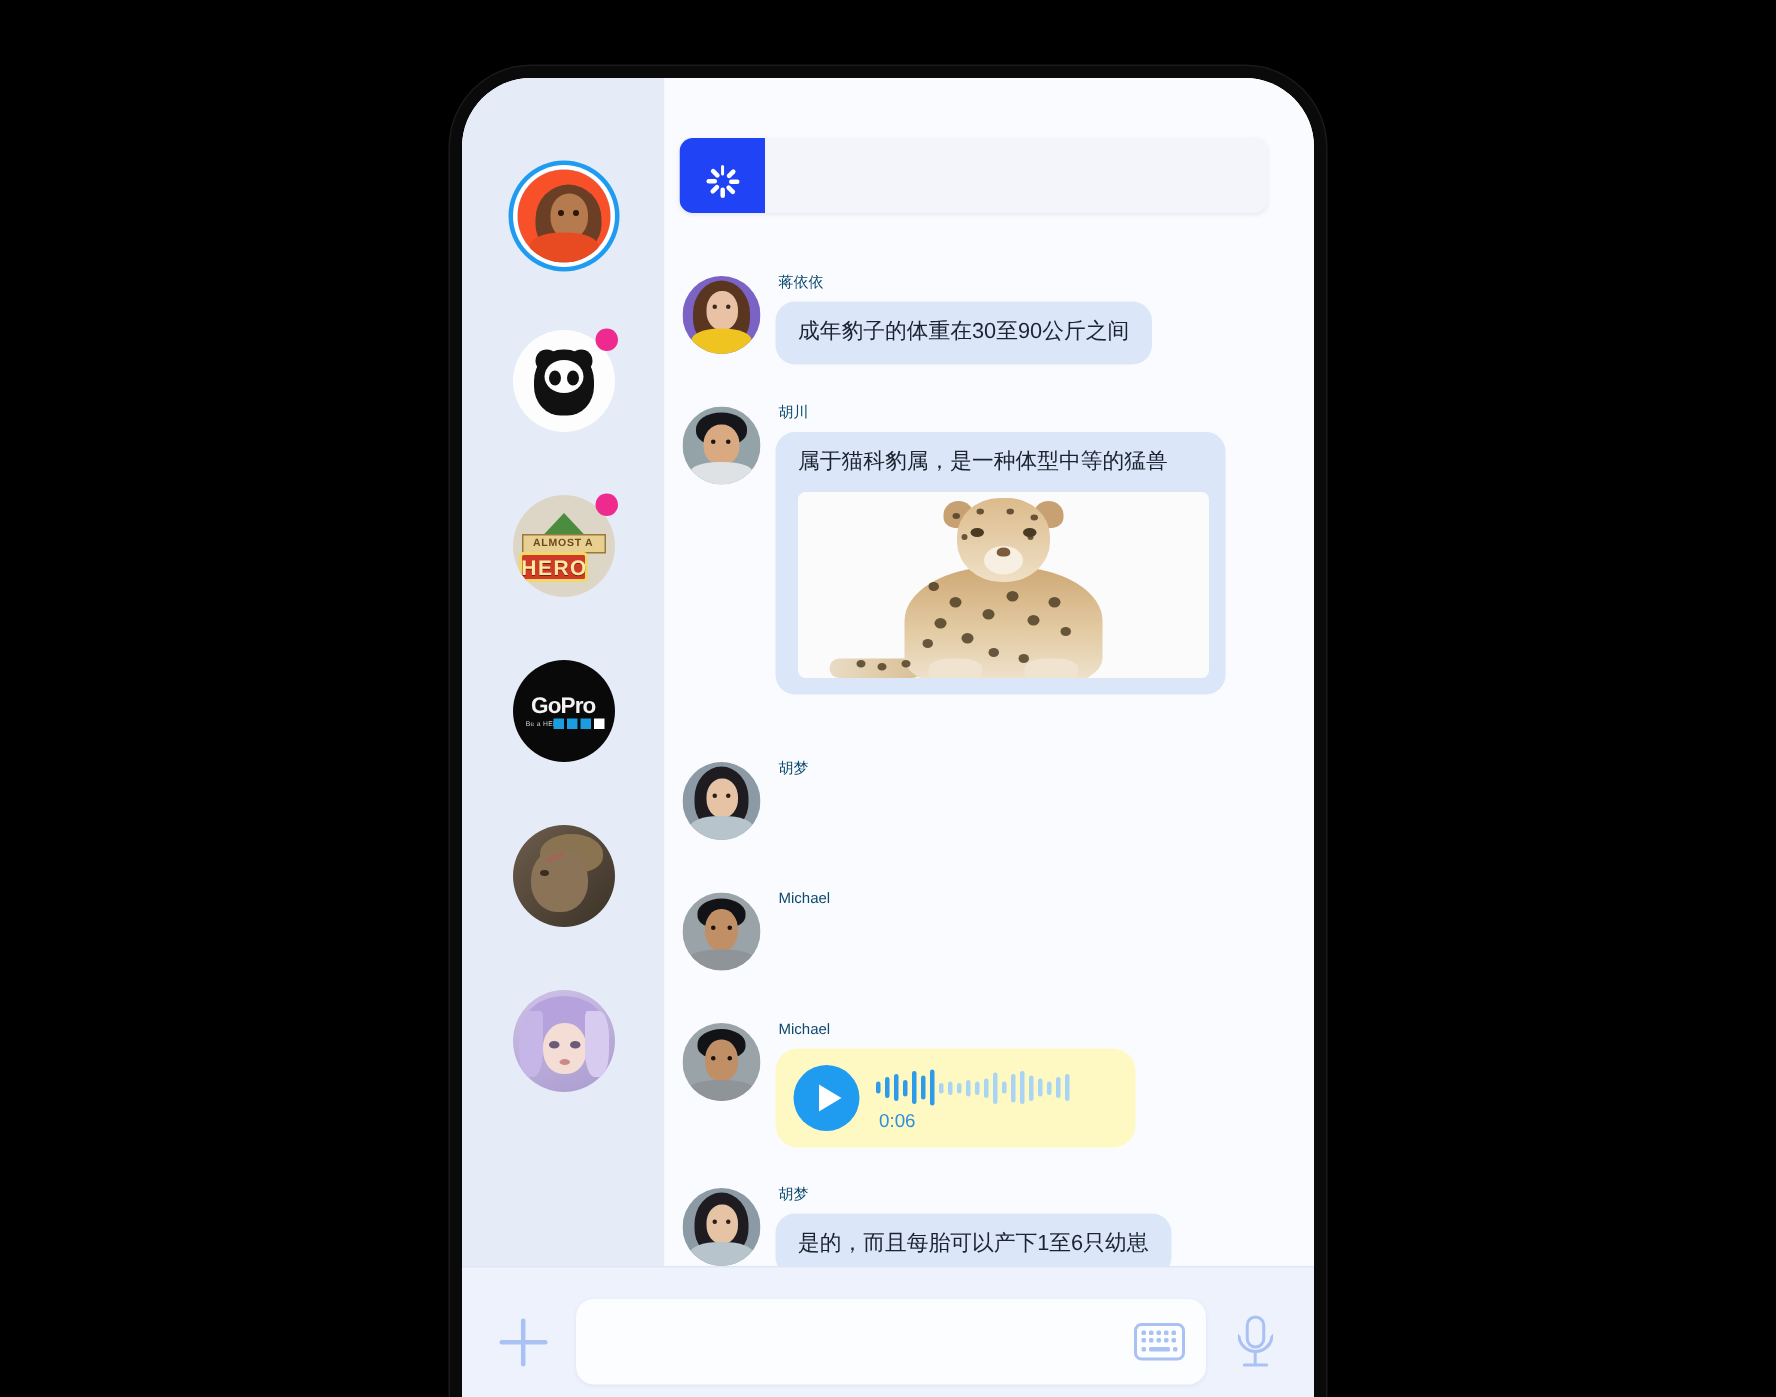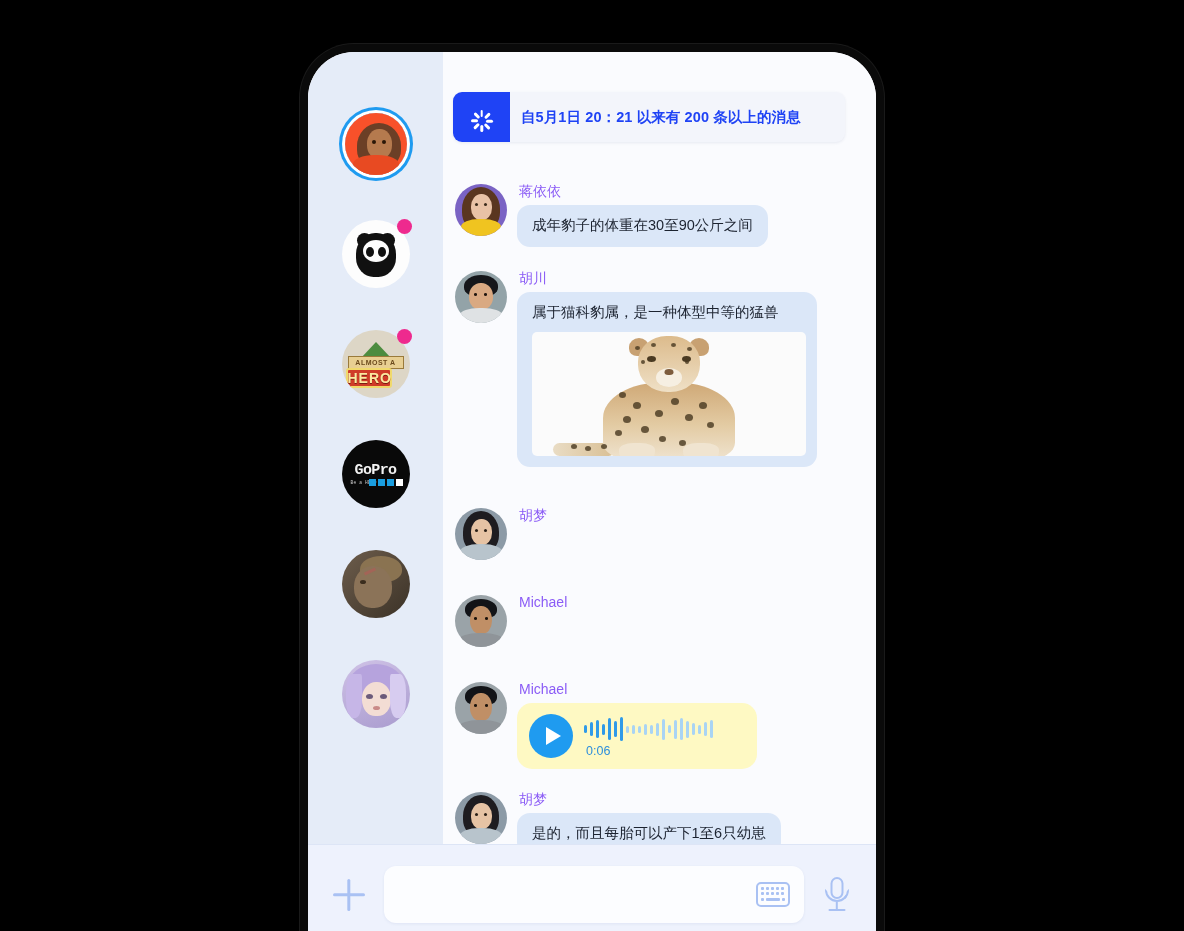--- a/index.html
+++ b/index.html
@@ -102,21 +102,21 @@
   .tnf-arc { position: absolute; right: 11px; top: 21px;
     width: 22px; height: 24px;
     border: 3px solid #fff; border-bottom-color: transparent;
     border-left-color: transparent; border-radius: 0 40px 0 0; }
   .tnf-arc2 { position: absolute; right: 11px; top: 28px;
     width: 15px; height: 17px;
     border: 3px solid #fff; border-bottom-color: transparent;
     border-left-color: transparent; border-radius: 0 30px 0 0; }
 
   
-  .gopro { background: #090909; font-family: Liberation Mono, monospace; }
+  .gopro { background: #090909; }
   .gp-txt { position: absolute; left: 0; right: 0; top: 22px;
     text-align: center; color: #f2f2f2; font-size: 15px;
     font-weight: bold; letter-spacing: -.6px; }
   .gp-sub { position: absolute; left: 9px; top: 40px;
     color: #cfcfcf; font-size: 4.5px; letter-spacing: .2px; }
   .gp-sq { position: absolute; top: 39px; width: 7px; height: 7px; }
 
   
   #chat {
     position: absolute; left: 135px; top: 0;
@@ -145,21 +145,21 @@
     font-size: 14.5px; font-weight: bold; letter-spacing: .1px;
   }
 
   .msg-row { position: absolute; display: flex; gap: 10px; }
   .msg-avatar {
     width: 52px; height: 52px; border-radius: 50%; flex: none;
     overflow: hidden; position: relative;
   }
   .msg-col { display: flex; flex-direction: column; }
   .sender {
-    font-size: 14px; color: #8b5cf6; font-weight: 500;
+    font-size: 10px; color: #0c4a6e; font-weight: 500;
     margin-bottom: 7px; margin-left: 2px; line-height: 1;
   }
   .bubble {
     background: #dbe7f8; border-radius: 13px;
     padding: 11px 15px; font-size: 14.5px; color: #1c2330;
     line-height: 1.35; align-self: flex-start;
     max-width: 305px;
   }
   .bubble.with-img { padding: 11px 11px 11px 15px; }
   .photo {
@@ -364,21 +364,20 @@
             <i style="transform:translate(-50%,-100%) rotate(0deg)"></i>
             <i style="transform:translate(-50%,-100%) rotate(45deg)"></i>
             <i style="transform:translate(-50%,-100%) rotate(90deg)"></i>
             <i style="transform:translate(-50%,-100%) rotate(135deg)"></i>
             <i style="transform:translate(-50%,-100%) rotate(180deg)"></i>
             <i style="transform:translate(-50%,-100%) rotate(225deg)"></i>
             <i style="transform:translate(-50%,-100%) rotate(270deg)"></i>
             <i style="transform:translate(-50%,-100%) rotate(315deg)"></i>
           </div>
         </div>
-        <div id="banner-text">自5月1日 20：21 以来有 200 条以上的消息</div>
       </div>
 
       <div class="msg-row" style="left:12px;top:132px">
         <div class="msg-avatar">
           <div class="av-person">
             <div class="bg" style="background:#7a63c4"></div>
             <div class="hair" style="left:7px;top:3px;width:38px;height:44px;background:#5a3620"></div>
             <div class="face" style="left:16px;top:10px;width:21px;height:26px;background:#e9c2a6"></div>
             <div class="body" style="width:40px;height:17px;background:#f0c420"></div>
             <div style="position:absolute;left:20px;top:19px;width:3px;height:3px;border-radius:50%;background:#3b2a1c"></div>

